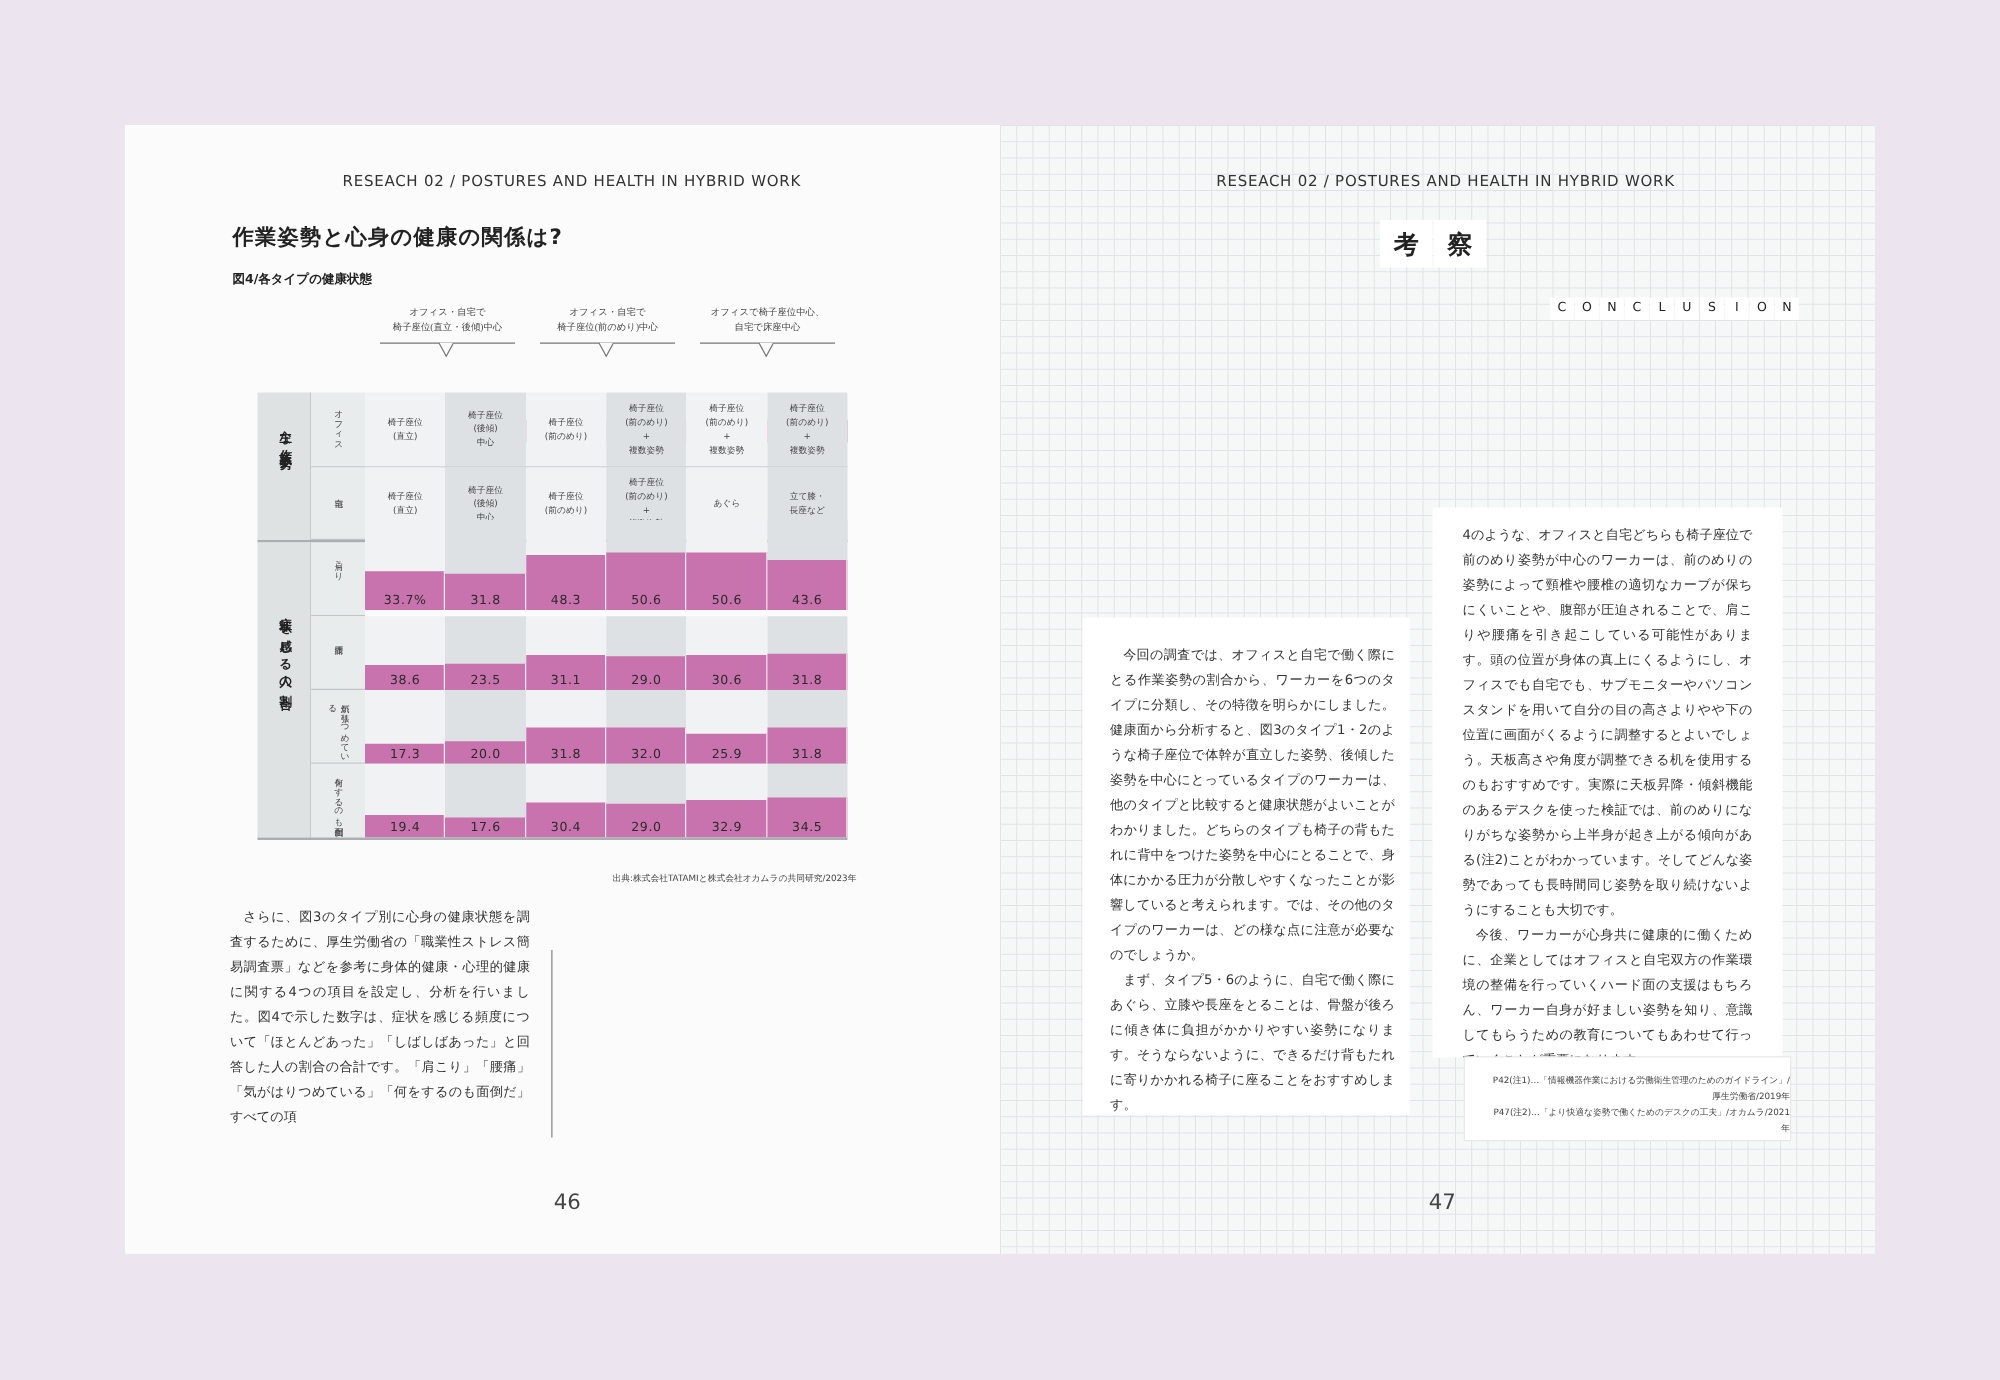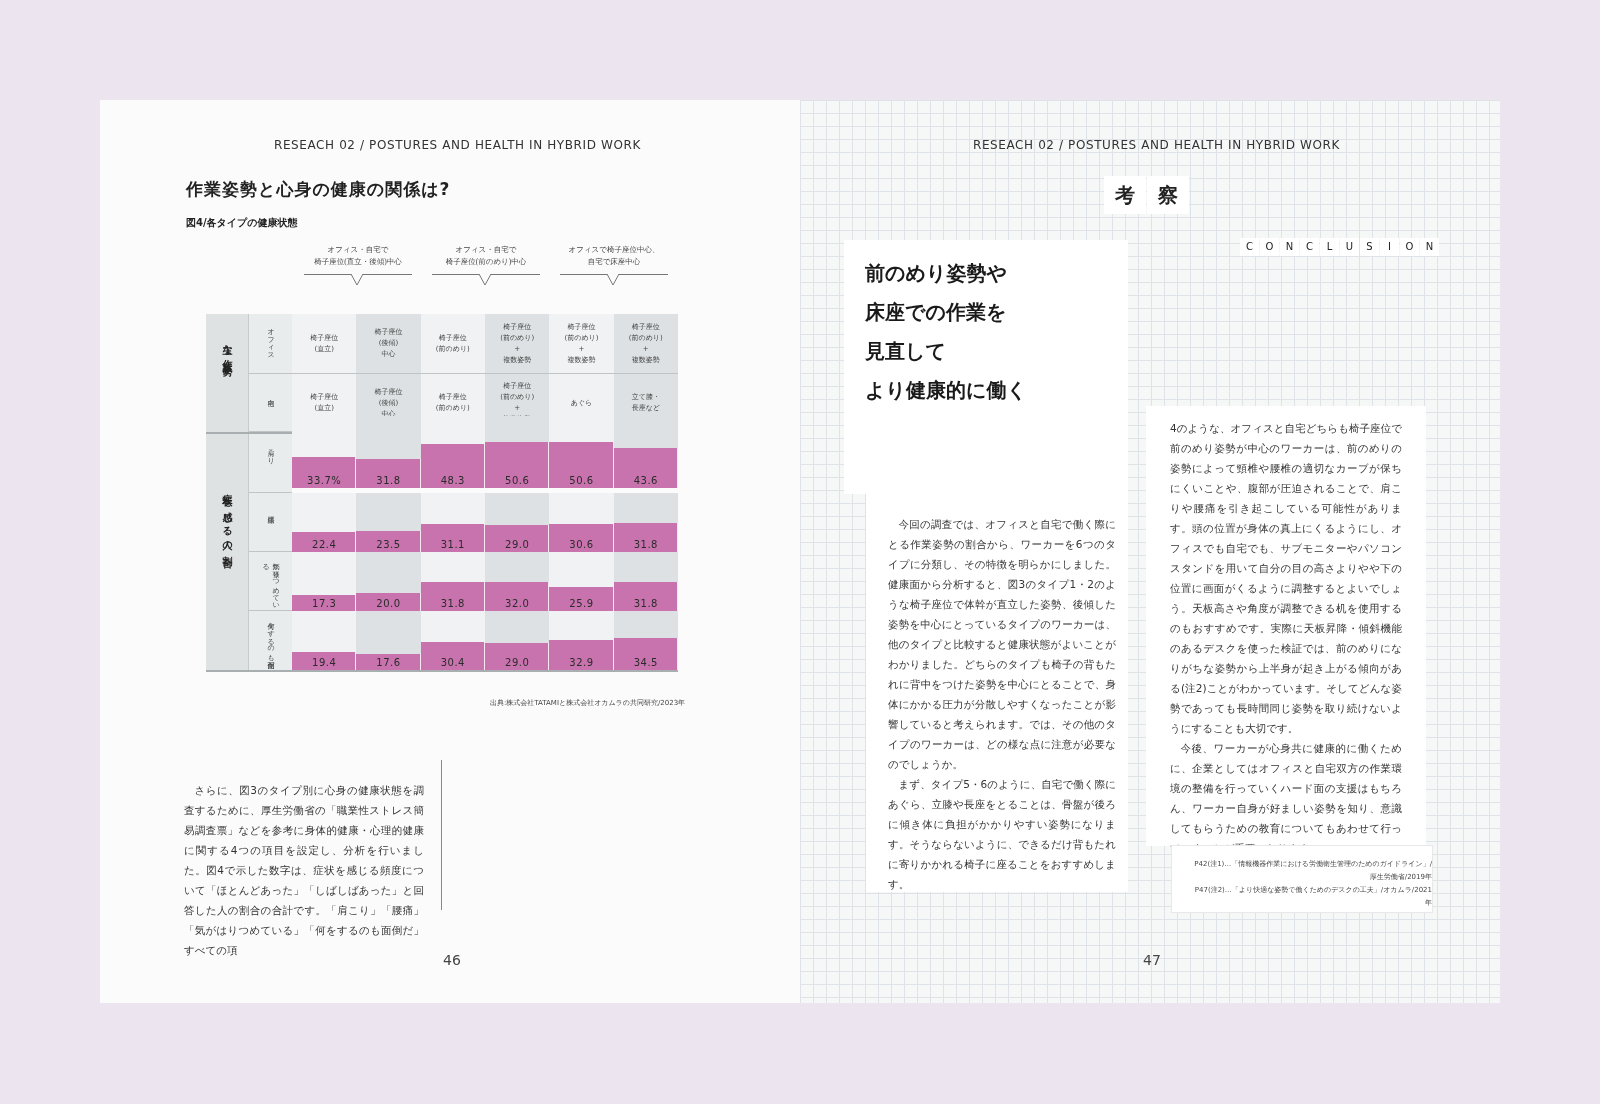--- a/index.html
+++ b/index.html
@@ -28,21 +28,21 @@
     background-size: 13px 13px;
   }
   .running-head {
     position: absolute; top: 38px;
     font-size: 12px; letter-spacing: 0.6px; color: #333;
     font-family: "DejaVu Sans", sans-serif;
   }
   .page-left .running-head { left: 174px; }
   .page-right .running-head { left: 173px; }
   .folio {
-    position: absolute; top: 852px; font-size: 14px; color: #444;
+    position: absolute; top: 852px; font-size: 17px; color: #444;
   }
   .page-left .folio { left: 343px; }
   .page-right .folio { left: 343px; }
 
   .main-title {
     position: absolute; left: 86px; top: 78px;
     font-size: 17px; font-weight: bold; letter-spacing: 1px;
   }
   .fig-label {
     position: absolute; left: 86px; top: 116px;
@@ -104,21 +104,21 @@
   .sect-divider { position: absolute; left: 0; width: 472px; height: 2px; background: #a9aeb1; }
   .source {
     position: absolute; left: 390px; top: 598px; font-size: 7px; color: #444;
   }
   
   .body-col {
     position: absolute; font-size: 10.5px; line-height: 20px; color: #333;
     text-align: justify;
   }
   .body-col p { text-indent: 1em; }
-  .left-col1 { left: 84px; top: 680px; width: 240px; }
+  .left-col1 { left: 84px; top: 624px; width: 240px; }
   .left-col2 { left: 359px; top: 652px; width: 250px; }
   .col-divider { position: absolute; left: 341px; top: 660px; width: 1px; height: 150px; background: #888; }
 
   
   .kousatsu {
     position: absolute; top: 76px; left: 304px; display: flex;
   }
   .kousatsu span {
     display: block; width: 42px; height: 38px; background: #fff; text-align: center;
     line-height: 38px; font-size: 20px; font-weight: bold; margin-right: 1px;
@@ -285,21 +285,21 @@
             <div class="bar-val">50.6</div>
           </div>
         <div class="bar-col">
             <div class="bar" style="height:40px"></div>
             <div class="bar-val">43.6</div>
           </div>
       </div>
       <div class="bar-row" style="top:179px;height:59px">
         <div class="bar-col">
             <div class="bar" style="height:20px"></div>
-            <div class="bar-val">22.4</div>
+            <div class="bar-val">38.6</div>
           </div>
         <div class="bar-col">
             <div class="bar" style="height:21px"></div>
             <div class="bar-val">23.5</div>
           </div>
         <div class="bar-col">
             <div class="bar" style="height:28px"></div>
             <div class="bar-val">31.1</div>
           </div>
         <div class="bar-col">
@@ -395,26 +395,20 @@
     <span>N</span>
     <span>C</span>
     <span>L</span>
     <span>U</span>
     <span>S</span>
     <span>I</span>
     <span>O</span>
     <span>N</span>
   </div>
 
-  <div class="lead-box">
-    <div class="lead">前のめり姿勢や
-床座での作業を
-見直して
-より健康的に働く</div>
-  </div>
 
   <div class="text-box1"></div>
   <div class="text-box2"></div>
 
   <div class="body-col right-col1">
     <p>今回の調査では、オフィスと自宅で働く際にとる作業姿勢の割合から、ワーカーを6つのタイプに分類し、その特徴を明らかにしました。健康面から分析すると、図3のタイプ1・2のような椅子座位で体幹が直立した姿勢、後傾した姿勢を中心にとっているタイプのワーカーは、他のタイプと比較すると健康状態がよいことがわかりました。どちらのタイプも椅子の背もたれに背中をつけた姿勢を中心にとることで、身体にかかる圧力が分散しやすくなったことが影響していると考えられます。では、その他のタイプのワーカーは、どの様な点に注意が必要なのでしょうか。</p>
     <p>まず、タイプ5・6のように、自宅で働く際にあぐら、立膝や長座をとることは、骨盤が後ろに傾き体に負担がかかりやすい姿勢になります。そうならないように、できるだけ背もたれに寄りかかれる椅子に座ることをおすすめします。</p>
   </div>
   <div class="body-col right-col2">
     <p style="text-indent:0">4のような、オフィスと自宅どちらも椅子座位で前のめり姿勢が中心のワーカーは、前のめりの姿勢によって頸椎や腰椎の適切なカーブが保ちにくいことや、腹部が圧迫されることで、肩こりや腰痛を引き起こしている可能性があります。頭の位置が身体の真上にくるようにし、オフィスでも自宅でも、サブモニターやパソコンスタンドを用いて自分の目の高さよりやや下の位置に画面がくるように調整するとよいでしょう。天板高さや角度が調整できる机を使用するのもおすすめです。実際に天板昇降・傾斜機能のあるデスクを使った検証では、前のめりになりがちな姿勢から上半身が起き上がる傾向がある(注2)ことがわかっています。そしてどんな姿勢であっても長時間同じ姿勢を取り続けないようにすることも大切です。</p>

